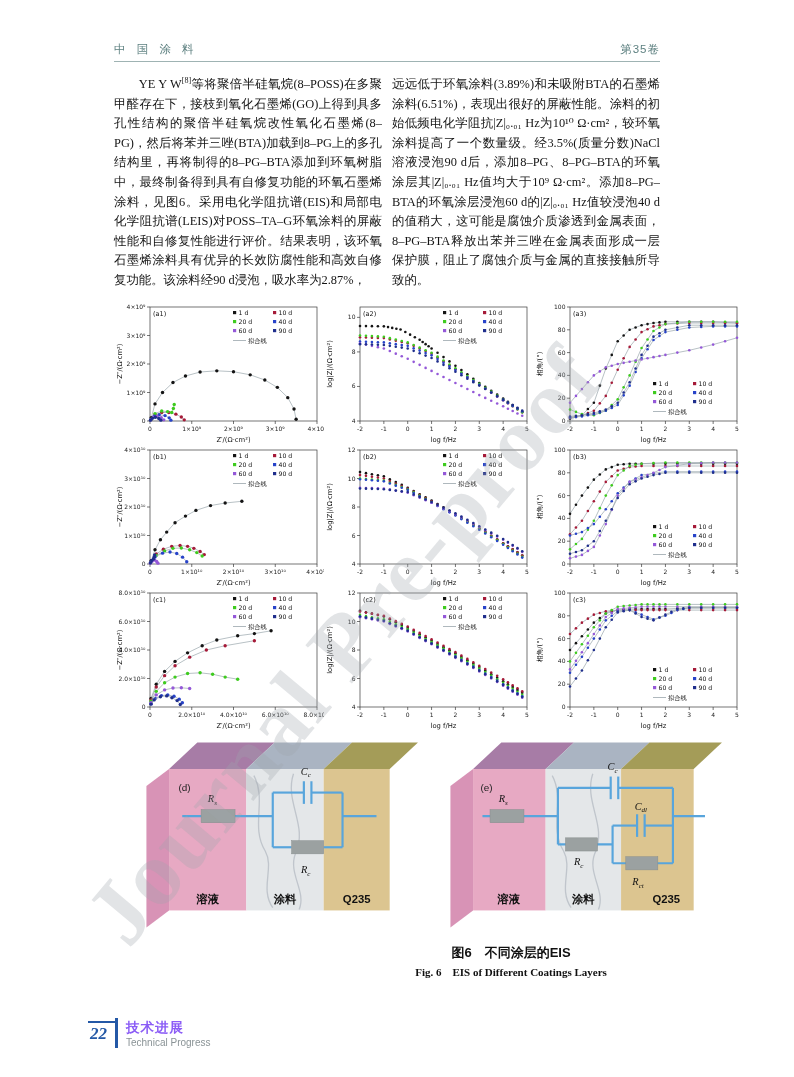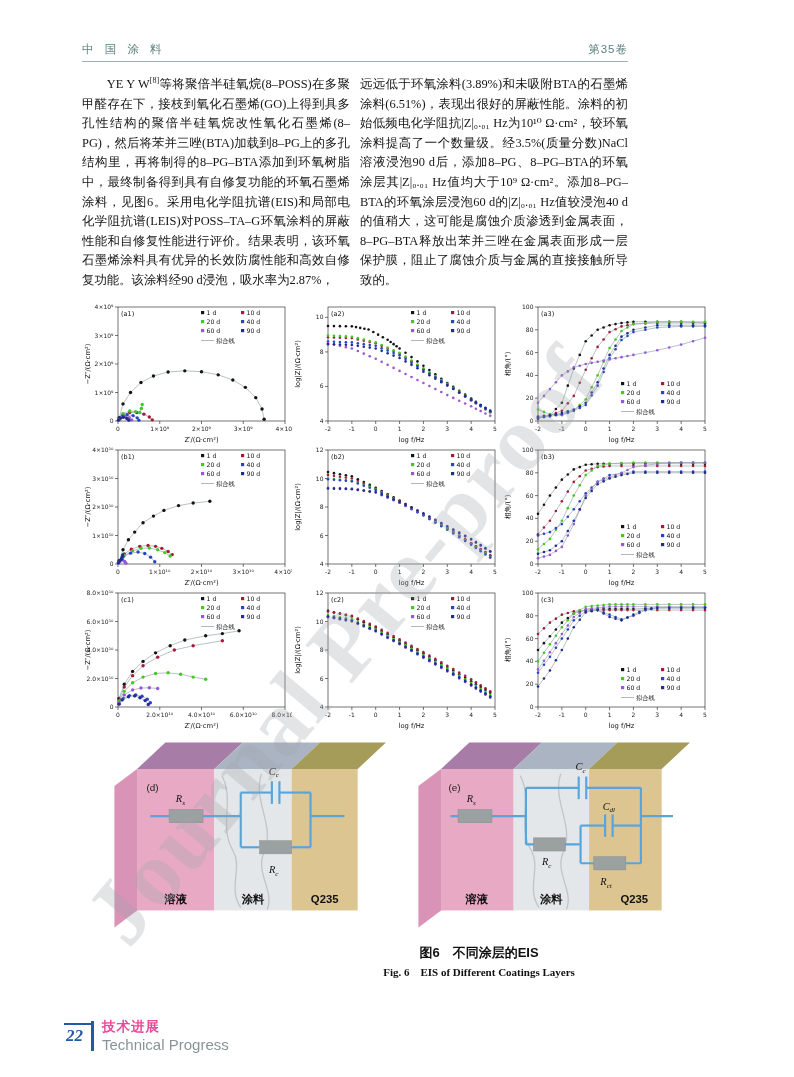--- a/index.html
+++ b/index.html
@@ -1,17 +1,17 @@
 <!DOCTYPE html>
 <html><head>
 <meta charset="utf-8">
 <style>
   html,body{margin:0;padding:0;background:#ffffff;}
   .page{position:relative;width:710px;height:1077px;background:#fff;overflow:hidden;
-        font-family:"Liberation Serif","DejaVu Serif",serif;color:#111;}
+        font-family:"Liberation Serif","DejaVu Serif",serif;color:#111;padding-left:32px;}
   
   .header{margin:42px 82px 0 82px;display:flex;justify-content:space-between;
           color:#5e8181;font-size:11.5px;font-family:"Liberation Sans",sans-serif;}
   .hj{letter-spacing:4px;}
   .hv{letter-spacing:1px;}
   .hrule{margin:4px 82px 0 82px;border-top:1px solid #9fb3b3;}
   
   .cols{margin:13px 82px 0 82px;display:flex;gap:10px;}
   .col{width:302px;font-size:12.4px;line-height:19.6px;text-align:justify;color:#141414;}
   .col.first{text-indent:2em;}
@@ -32,26 +32,26 @@
   .blabel{font-size:12px;font-weight:bold;fill:#111;font-family:"Liberation Sans",sans-serif;}
   .wire{stroke:#58a5dc;stroke-width:2.3;fill:none;}
   .res{fill:#9ba1a1;stroke:#868c8c;stroke-width:0.5;}
   .vein{stroke:#b6bdc4;fill:none;stroke-width:1.4;opacity:0.8;}
   
   .cap{margin:10px 82px 0 82px;width:630px;text-align:center;}
   .cap-note{color:#1d9bd4;font-size:11px;line-height:17px;font-family:"Liberation Serif",serif;}
   .cap-zh{margin-top:3px;font-size:13px;font-weight:bold;color:#111;font-family:"Liberation Sans",sans-serif;text-align:center;}
   .cap-en{margin-top:3px;font-size:11px;font-weight:bold;color:#111;font-family:"Liberation Serif",serif;}
   
-  .footer{position:absolute;left:64px;top:1018px;display:flex;align-items:center;}
+  .footer{position:absolute;left:88px;top:1018px;display:flex;align-items:center;}
   .pgnum{color:#2458a6;font-size:17px;font-weight:bold;font-style:italic;
          border-top:2px solid #2458a6;padding:1px 8px 2px 2px;font-family:"Liberation Serif",serif;}
   .pgbar{width:3px;height:30px;background:#2458a6;margin-right:8px;}
-  .sect-zh{font-size:13.5px;font-weight:bold;color:#ec4899;font-family:"Liberation Sans",sans-serif;letter-spacing:1px;}
-  .sect-en{font-size:15px;color:#8a9396;font-family:"Liberation Sans",sans-serif;}
+  .sect-zh{font-size:13.5px;font-weight:bold;color:#8b5cf6;font-family:"Liberation Sans",sans-serif;letter-spacing:1px;}
+  .sect-en{font-size:10px;color:#8a9396;font-family:"Liberation Sans",sans-serif;}
   
   .watermark{position:absolute;left:64px;top:896px;transform:rotate(-50deg);transform-origin:0 0;
              font-size:92px;font-weight:bold;color:rgba(158,164,172,0.30);
              font-family:"Liberation Serif",serif;white-space:nowrap;pointer-events:none;letter-spacing:2px;}
 </style>
 </head>
 <body>
 
 <div class="page">
 

